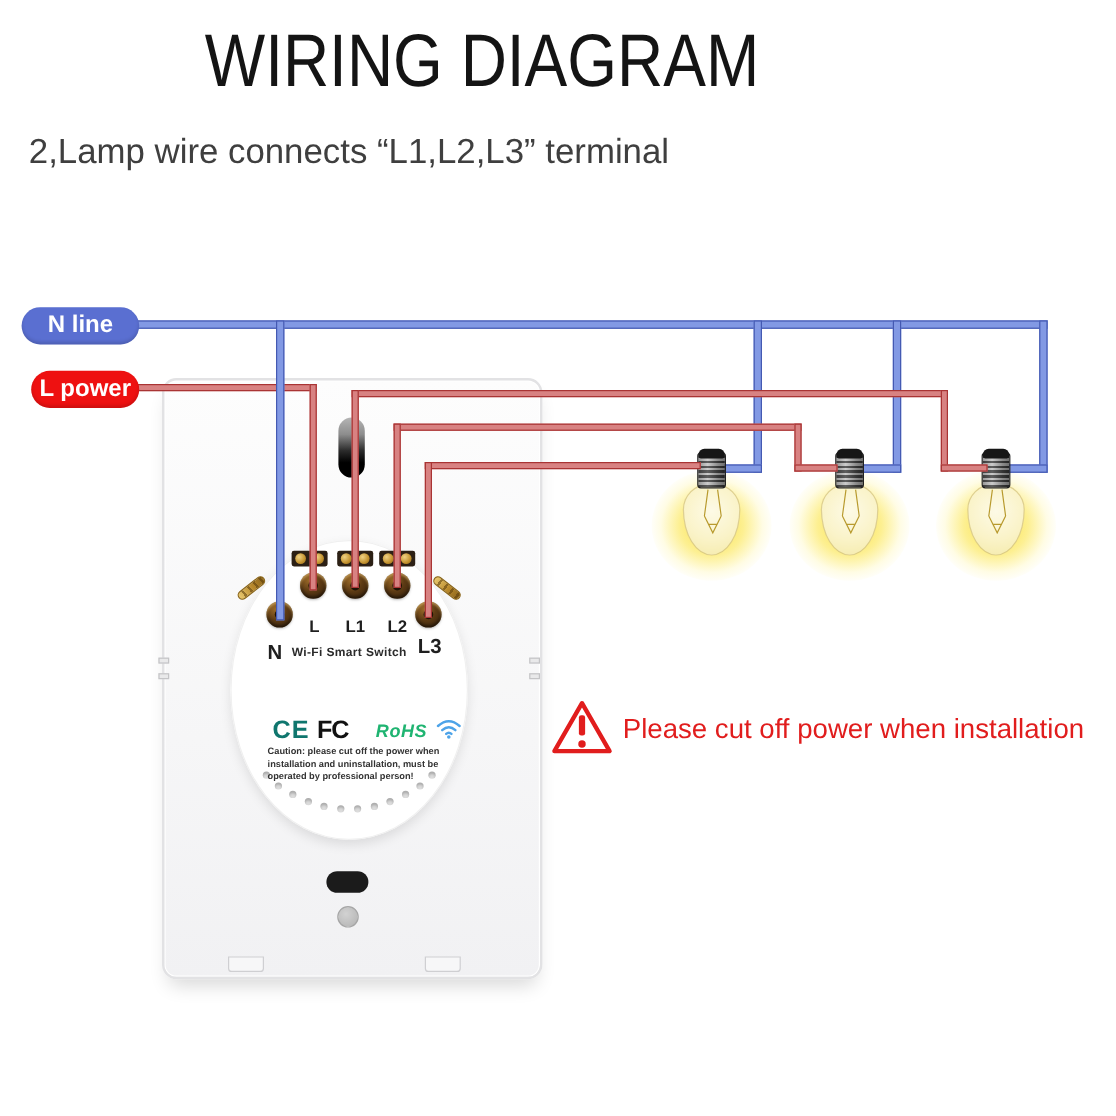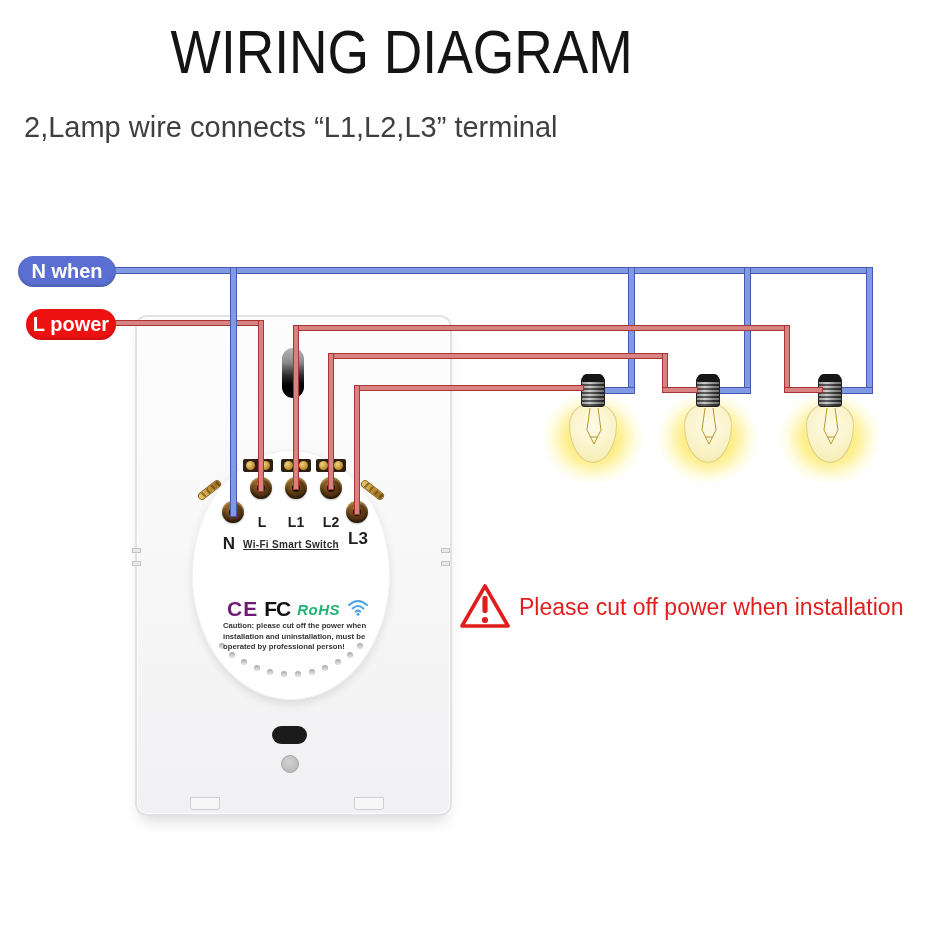--- a/index.html
+++ b/index.html
@@ -43,27 +43,27 @@
               background-image:repeating-linear-gradient(90deg,rgba(90,60,10,0) 0 4px,rgba(90,60,10,.55) 4px 6px),
                                linear-gradient(90deg,#e8c86e,#b9892c 55%,#8d661c);}
   .terminal{position:absolute;width:22px;height:22px;border-radius:50%;z-index:3;
             background:radial-gradient(circle at 35% 30%,#9a6a28 0%,#5c3a14 45%,#38220c 100%);
             box-shadow:inset 0 2px 2px rgba(255,214,130,.5), inset 0 -2px 3px rgba(0,0,0,.55), 0 1px 2px rgba(0,0,0,.25);}
   .terminal i{position:absolute;left:7px;top:7px;width:8px;height:8px;border-radius:50%;background:#1d1106;}
   .t-label{position:absolute;z-index:3;font-weight:bold;color:#1f1f1f;text-align:center;}
   .t-small{font-size:14px;} .t-big{font-size:17px;}
 
   .dev-name{position:absolute;left:226px;top:539px;width:130px;z-index:3;text-align:center;
-            font-size:10px;font-weight:bold;color:#2b2b2b;letter-spacing:.3px;white-space:nowrap;text-decoration:underline;}
+            font-size:10px;font-weight:bold;color:#2b2b2b;letter-spacing:.3px;white-space:nowrap;}
   .specs{position:absolute;left:227px;top:554px;z-index:3;font-size:7.6px;font-weight:700;
          line-height:12.2px;color:#333;white-space:nowrap;}
   .logo-row{position:absolute;left:227px;top:596px;height:26px;z-index:3;display:flex;align-items:center;}
-  .logo-ce{font-size:21px;font-weight:700;color:#701a75;letter-spacing:1px;}
+  .logo-ce{font-size:21px;font-weight:700;color:#0f766e;letter-spacing:1px;}
   .logo-fcc{font-size:21px;font-weight:800;color:#111;margin-left:6px;letter-spacing:-1px;}
-  .logo-rohs{font-size:15px;font-weight:800;font-style:italic;color:#1fb471;margin-left:7px;letter-spacing:.5px;}
+  .logo-rohs{font-size:15px;font-weight:800;font-style:italic;color:#1fb471;margin-left:23px;letter-spacing:.5px;}
   .logo-wifi{margin-left:7px;}
   .caution{position:absolute;left:223px;top:621px;width:158px;z-index:3;font-size:7.7px;
            font-weight:700;line-height:10.6px;color:#333;}
   .dot{position:absolute;width:6px;height:6px;border-radius:50%;z-index:2;background:#dcdcdc;
        box-shadow:inset 0 2px 2px rgba(0,0,0,.22), 0 1px 0 #fff;}
   #btm-pill{position:absolute;left:272px;top:726px;width:35px;height:18px;border-radius:9px;background:#1b1b1b;z-index:2;}
   #btm-circle{position:absolute;left:281px;top:755px;width:18px;height:18px;border-radius:50%;z-index:2;
               background:radial-gradient(circle at 40% 35%,#d2d2d2,#b2b2b2);border:1px solid #a6a6a6;box-sizing:border-box;}
   .clip{position:absolute;width:9px;height:5px;background:#e9e9ea;border:1px solid #c4c4c6;box-sizing:border-box;z-index:2;}
   .btab{position:absolute;top:797px;width:30px;height:13px;background:#f7f7f8;border:1px solid #cfcfd2;
@@ -89,21 +89,21 @@
 </head>
 <body>
 
 <div id="canvas">
 
   <div class="title-wrap"><span class="title">WIRING DIAGRAM</span></div>
   <div class="intro">
     <div>2,Lamp wire connects “L1,L2,L3” terminal</div>
   </div>
 
-  <div class="pill" id="n-pill">N when</div>
+  <div class="pill" id="n-pill">N line</div>
   <div class="pill" id="l-pill">L power</div>
 
   <div id="device"></div>
   <div id="puck"></div>
   <div id="top-slot"></div>
 
   <div class="clamp" style="left:243px">
       <i class="a"></i>
       <i class="b"></i>
     </div>

